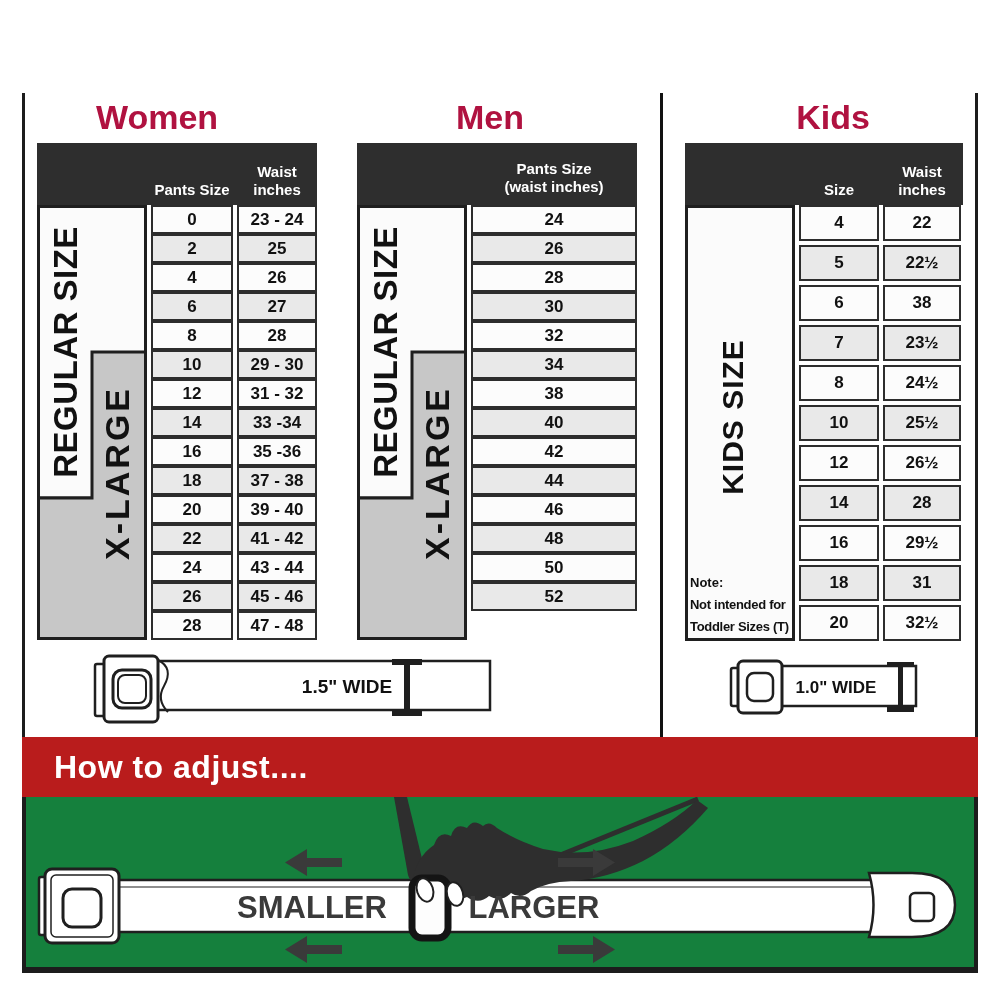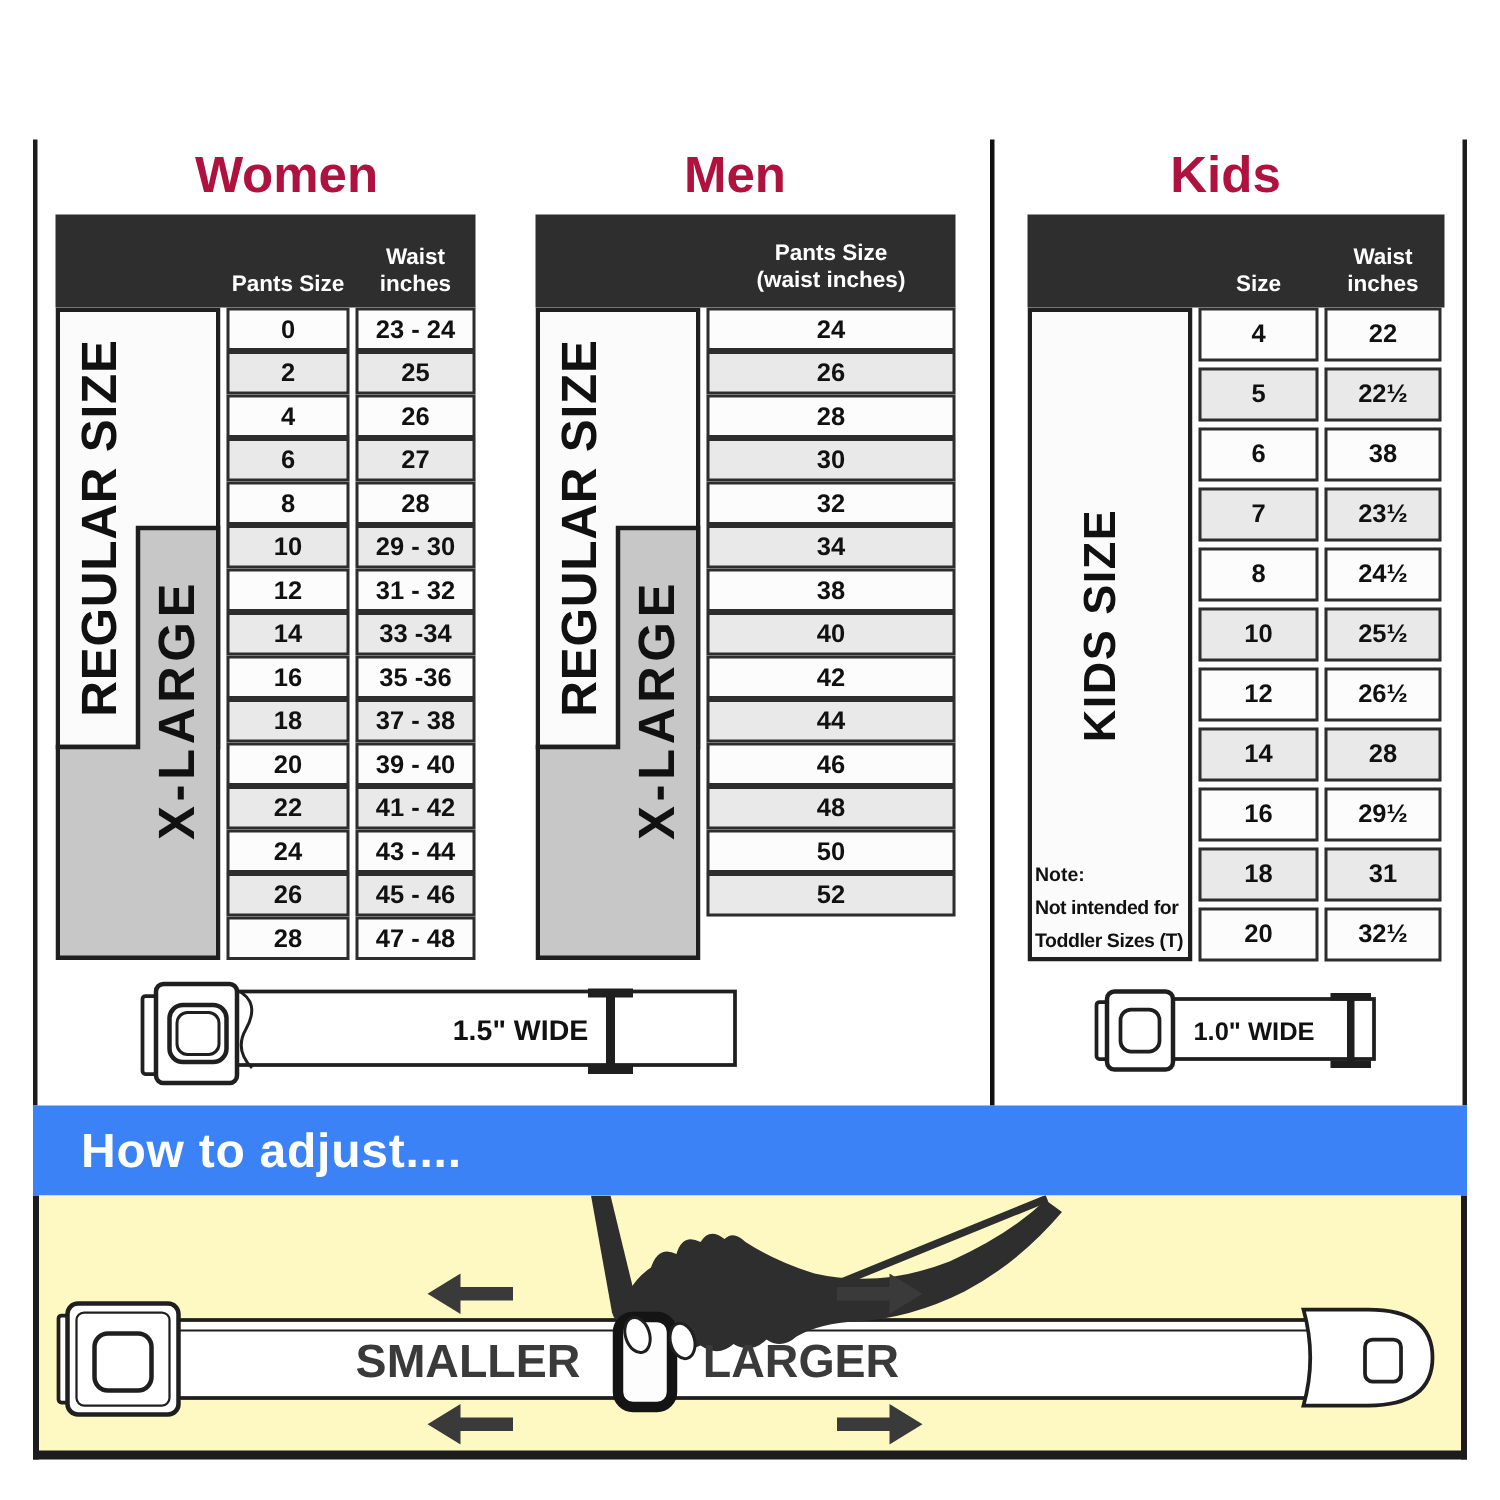--- a/index.html
+++ b/index.html
@@ -11,23 +11,23 @@
               display:flex;align-items:center;justify-content:center;}
   .title-band span{color:#fff;font-size:44px;font-weight:bold;letter-spacing:2px;}
 
   
   .main{position:absolute;left:22px;top:93px;width:956px;height:644px;background:#fff;
         border-left:3px solid #1c1c1c;border-right:3px solid #1c1c1c;box-sizing:border-box;}
   .divider{position:absolute;left:635px;top:0;width:3px;height:644px;background:#111;}
 
   .col-title{position:absolute;top:2px;height:44px;font-size:34px;font-weight:bold;
              color:#b01240;text-align:center;line-height:44px;}
-  .t-women{left:46px;width:240px;}
+  .t-women{left:12px;width:240px;}
   .t-men{left:345px;width:240px;}
-  .t-kids{left:672px;width:240px;}
+  .t-kids{left:688px;width:240px;}
 
   .size-table{position:absolute;top:50px;}
   #women-table{left:12px;width:280px;}
   #men-table{left:332px;width:280px;}
   #kids-table{left:660px;width:278px;}
 
   .thead{position:relative;height:62px;background:#2e2e2e;color:#fff;}
   .th{position:absolute;bottom:5px;text-align:center;font-size:15px;font-weight:bold;
       line-height:1.25;white-space:pre-line;}
   .th-w-pants{left:114px;width:82px;}
@@ -50,24 +50,24 @@
         font-weight:bold;font-size:17px;color:#111;}
   .women-rows .cell:nth-child(4n+3),.women-rows .cell:nth-child(4n+4){background:#e9e9e9;}
   .men-rows .cell:nth-child(2n){background:#e9e9e9;}
   .kids-rows .cell:nth-child(4n+3),.kids-rows .cell:nth-child(4n+4){background:#e9e9e9;}
 
   .belt{position:absolute;}
   #belt-wm{left:55px;top:555px;}
   #belt-kids{left:686px;top:558px;}
 
   
-  .adjust-band{position:absolute;left:22px;top:737px;width:956px;height:60px;background:#3b82f6;
+  .adjust-band{position:absolute;left:22px;top:737px;width:956px;height:60px;background:#b91c1c;
                display:flex;align-items:center;}
   .adjust-band span{color:#fff;font-size:32px;font-weight:bold;margin-left:32px;letter-spacing:.5px;}
-  .adjust-box{position:absolute;left:22px;top:797px;width:956px;height:176px;background:#fef9c3;
+  .adjust-box{position:absolute;left:22px;top:797px;width:956px;height:176px;background:#15803d;
               border:4px solid #1c1c1c;border-top:none;border-bottom-width:6px;box-sizing:border-box;}
 
   svg text{font-family:"Liberation Sans",sans-serif;}
 </style>
 </head>
 <body>
 
 <div class="page">
 
 

